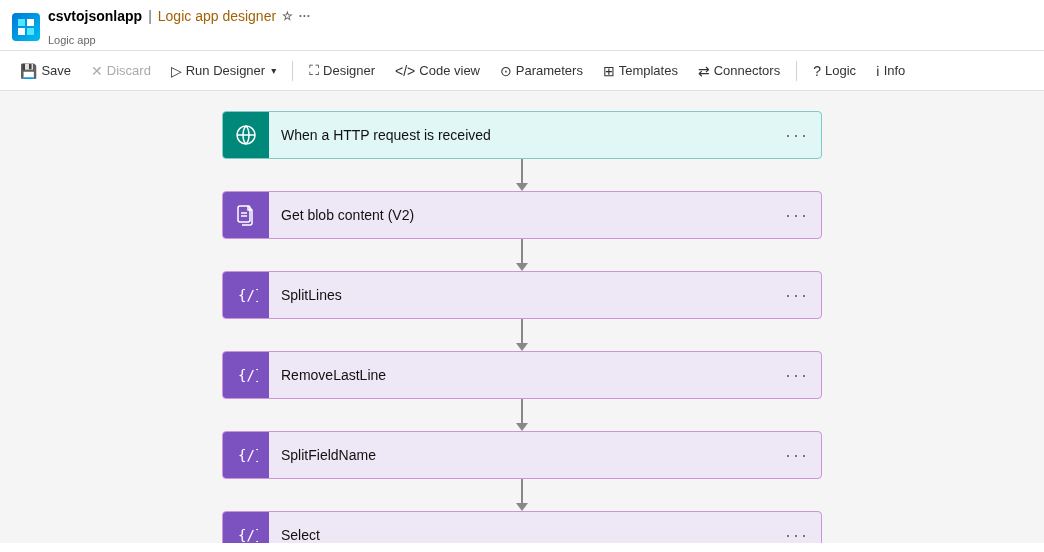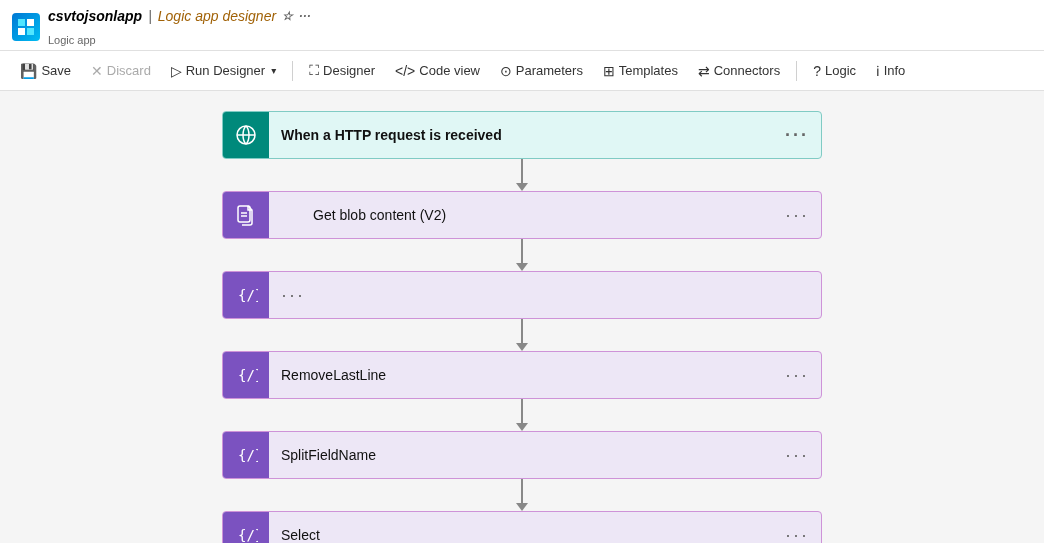--- a/index.html
+++ b/index.html
@@ -20,21 +20,21 @@
       margin-right: 8px;
       display: flex; align-items: center; justify-content: center;
       flex-shrink: 0;
     }
     .title-bar .app-logo svg { width: 18px; height: 18px; }
     .title-bar .title-text {
       display: flex; flex-direction: column;
     }
     .title-bar .app-name {
       font-size: 14px; font-weight: 600; color: #000;
-      display: flex; align-items: center; gap: 6px; font-style: italic;
+      display: flex; align-items: center; gap: 6px;
     }
     .title-bar .app-name .separator { color: #666; font-weight: 300; }
     .title-bar .app-name .designer-label { font-weight: 400; color: #a16207; }
     .title-bar .app-name .star-icon, .title-bar .app-name .dots-icon { color: #666; font-size: 12px; cursor: pointer; }
     .title-bar .sub-label { font-size: 11px; color: #666; margin-top: 10px; }
 
     
     .toolbar {
       display: flex;
       align-items: center;
@@ -190,35 +190,35 @@
   </button>
   <button class="toolbar-btn">
     <span class="btn-icon">ℹ</span>
     <span>Info</span>
   </button>
 </div>
 
 <div class="canvas">
   <div class="flow-container" id="flow-container">
 
-  <div class="flow-step" style="background: rgb(224, 247, 245); border: 1.5px solid rgb(128, 203, 196); font-weight: bold;">
+  <div class="flow-step" style="background: rgb(224, 247, 245); border: 1.5px solid rgb(128, 203, 196);">
     <div class="step-icon-box" style="background:#00897b">
       <svg viewBox="0 0 24 24" fill="white">
             <circle cx="12" cy="12" r="9" stroke="white" stroke-width="1.5" fill="none"></circle>
             <path d="M12 3 C8 7 8 17 12 21 M12 3 C16 7 16 17 12 21 M3 12 h18" stroke="white" stroke-width="1.5" fill="none"></path>
           </svg>
     </div>
     <div class="step-label">When a HTTP request is received</div>
     <div class="step-menu">···</div>
   </div>
       <div class="flow-arrow">
         <div class="arrow-line"></div>
         <div class="arrow-head"></div>
       </div>
-      <div class="flow-step" style="background: rgb(237, 231, 246); border: 1.5px solid rgb(206, 147, 216); gap: 32px;">
+      <div class="flow-step" style="background: rgb(237, 231, 246); border: 1.5px solid rgb(206, 147, 216);">
     <div class="step-icon-box" style="background:#7b52c0">
       <svg viewBox="0 0 24 24" fill="white">
             <rect x="4" y="3" width="12" height="16" rx="2" stroke="white" stroke-width="1.5" fill="none"></rect>
             <path d="M14 3 l4 4 v13 a2 2 0 01-2 2 H8" stroke="white" stroke-width="1.5" fill="none"></path>
             <path d="M14 3 v4 h4" stroke="white" stroke-width="1.5" fill="none"></path>
             <line x1="7" y1="10" x2="13" y2="10" stroke="white" stroke-width="1.5"></line>
             <line x1="7" y1="13" x2="13" y2="13" stroke="white" stroke-width="1.5"></line>
           </svg>
     </div>
     <div class="step-label">Get blob content (V2)</div>
@@ -227,20 +227,21 @@
       <div class="flow-arrow">
         <div class="arrow-line"></div>
         <div class="arrow-head"></div>
       </div>
       <div class="flow-step" style="background: rgb(237, 231, 246); border: 1.5px solid rgb(206, 147, 216);">
     <div class="step-icon-box" style="background:#7b52c0">
       <svg viewBox="0 0 24 24" fill="white">
             <text x="4" y="17" font-size="14" fill="white" font-family="monospace">{/}</text>
           </svg>
     </div>
+    <div class="step-label">SplitLines</div>
     <div class="step-menu">···</div>
   </div>
       <div class="flow-arrow">
         <div class="arrow-line"></div>
         <div class="arrow-head"></div>
       </div>
       <div class="flow-step" style="background: rgb(237, 231, 246); border: 1.5px solid rgb(206, 147, 216);">
     <div class="step-icon-box" style="background:#7b52c0">
       <svg viewBox="0 0 24 24" fill="white">
             <text x="4" y="17" font-size="14" fill="white" font-family="monospace">{/}</text>

